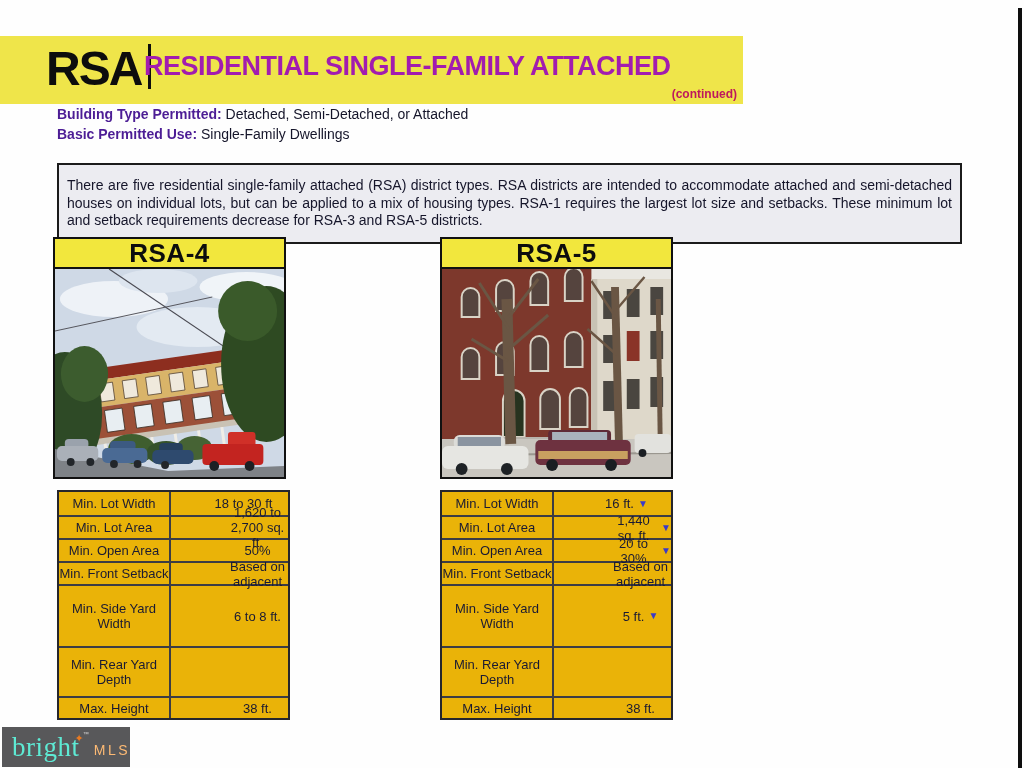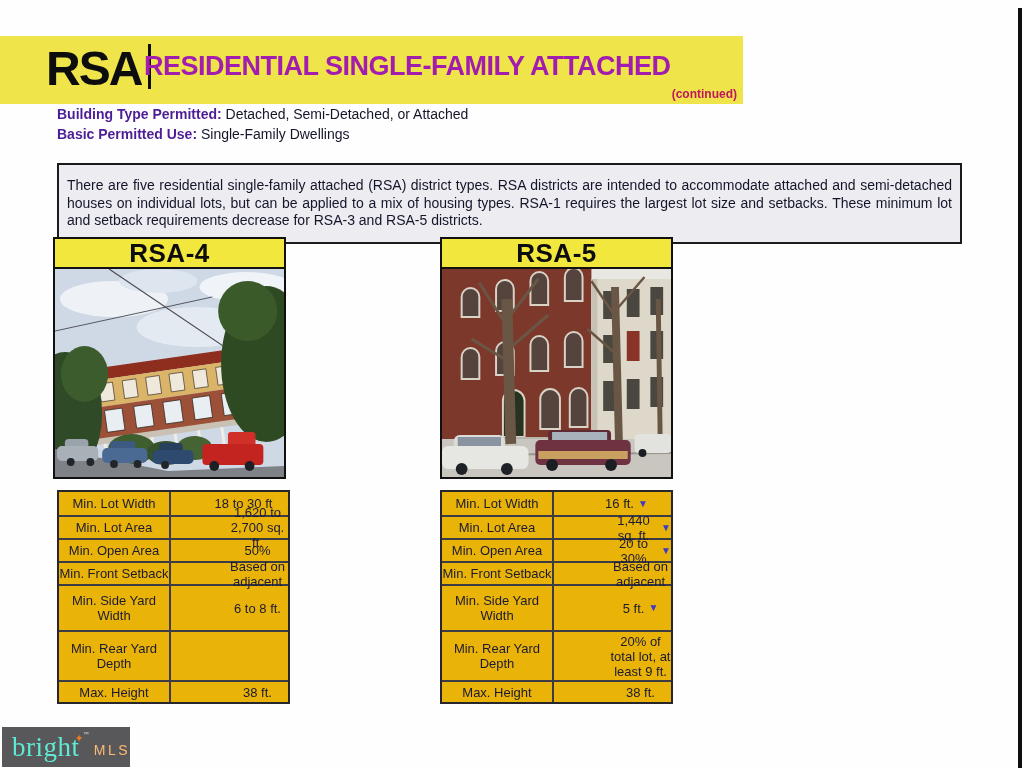--- a/index.html
+++ b/index.html
@@ -32,21 +32,21 @@
              font-size:26px; font-weight:bold; letter-spacing:0.5px; color:#0d0d0d; }
   .photo { width:100%; height:208px; overflow:hidden; }
   .photo svg { display:block; width:100%; height:100%; }
 
   
   .spec-table { position:absolute; top:490px; width:233px; border:2px solid #26262c; background:#eab308; }
   .table-0 { left:57px; } .table-1 { left:440px; }
   .trow { display:flex; }
   .trow + .trow { border-top:2px solid #3c3c44;gap:28px; }
   .trow:nth-child(-n+4) { height:23px; }
-  .trow:nth-child(5) { height:46px; }
+  .trow:nth-child(5) { height:62px; }
   .trow:nth-child(6) { height:50px; }
   .trow:nth-child(7) { height:22px; }
   .tcell { display:flex; align-items:center; justify-content:center; font-size:13px; color:#1a1a33; text-align:center; line-height:15px; }
   .tlabel { width:112px; border-right:2px solid #3c3c44; }
   .tvalue { flex:1;padding-left:28px; }
   .tvalue .val { white-space:pre-line; }
   .arrow { color:var(--arrow,#3a3ac8); font-size:10px; margin-left:4px; line-height:1; }
 
   
   .brand { position:absolute; left:2px; top:727px; width:128px; height:40px; background:var(--brandbg,#58585a);
@@ -286,24 +286,20 @@
       </div>
       <div class="trow">
         <div class="tcell tlabel">Min. Side Yard Width</div>
         <div class="tcell tvalue">
           <span class="val">5 ft.</span>
           <span class="arrow">▼</span>
         </div>
       </div>
       <div class="trow">
         <div class="tcell tlabel">Min. Rear Yard Depth</div>
-        <div class="tcell tvalue">
-          <span class="val">20% of total lot, at
-least 9 ft.</span>
-        </div>
       </div>
       <div class="trow">
         <div class="tcell tlabel">Max. Height</div>
         <div class="tcell tvalue">
           <span class="val">38 ft.</span>
         </div>
       </div>
     </div>
 
   <div class="brand">

